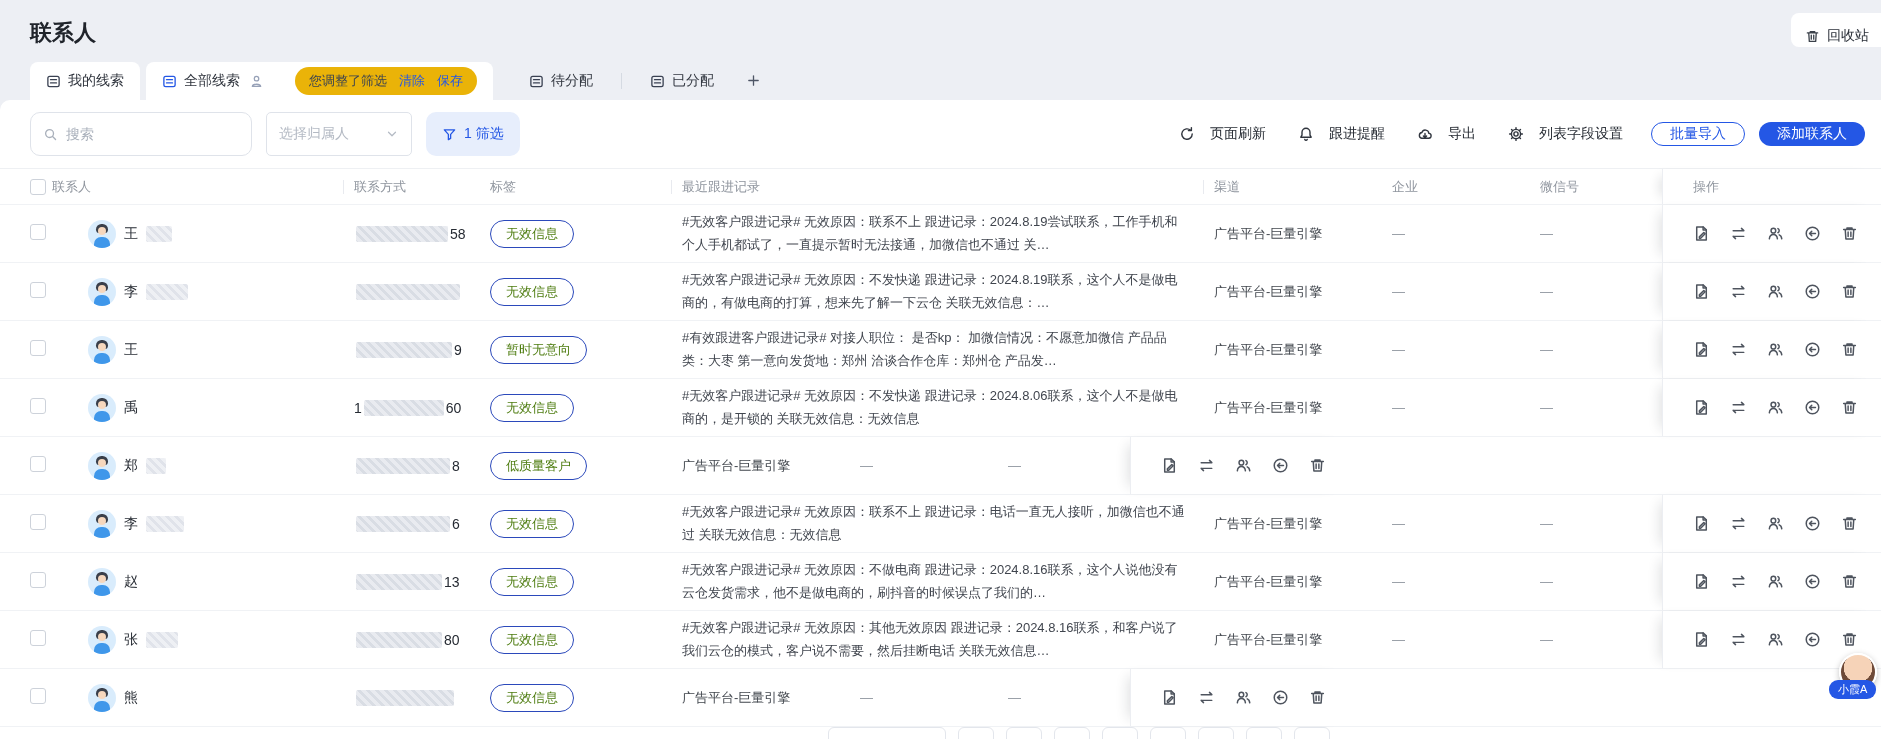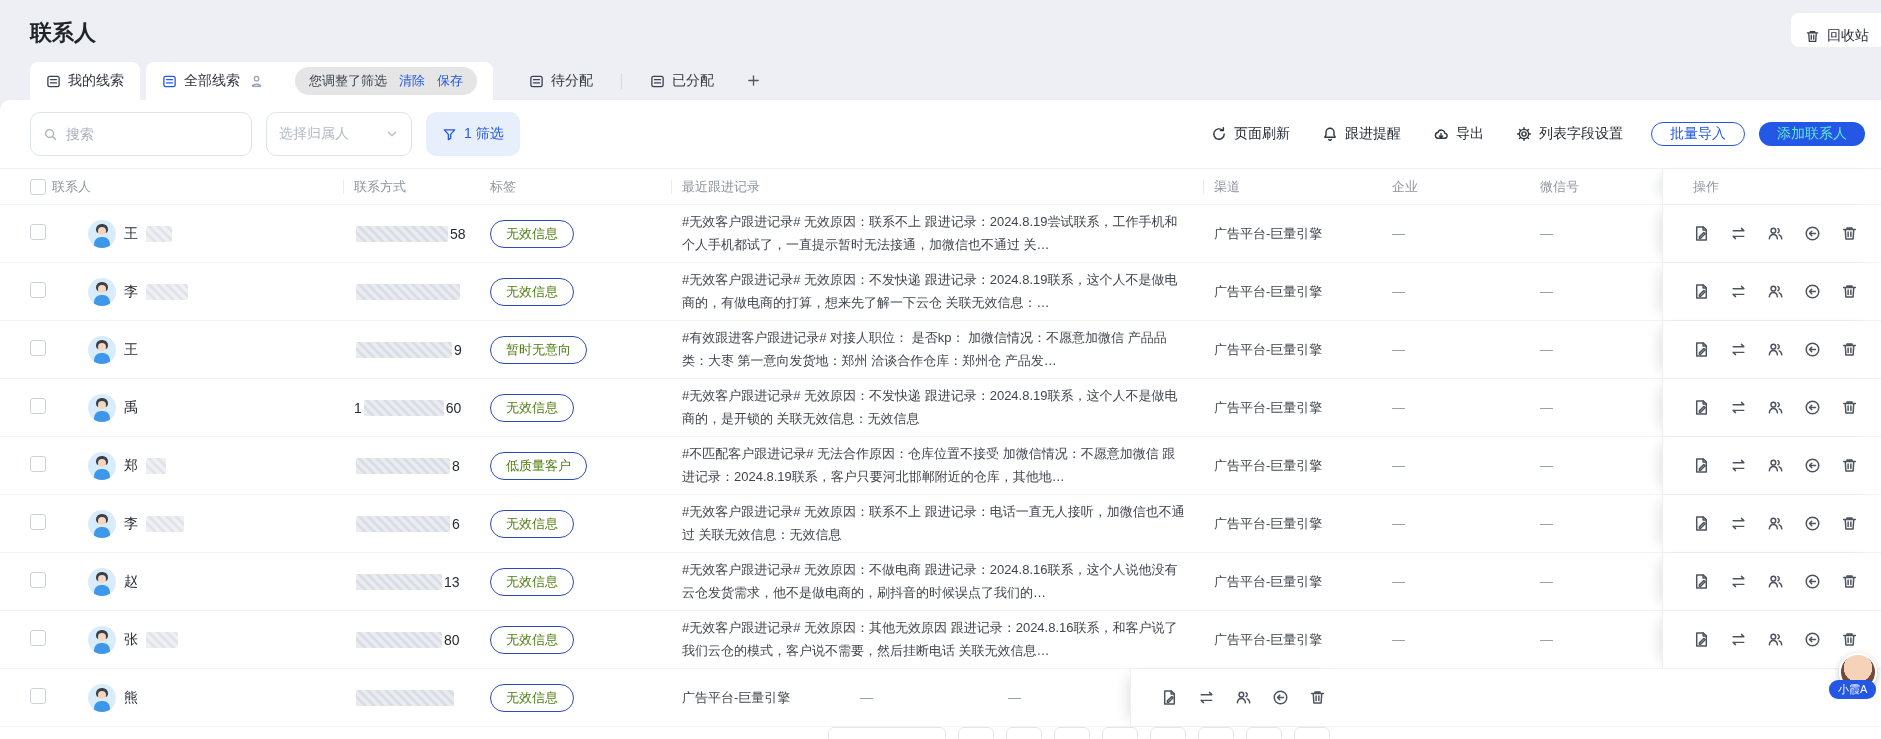--- a/index.html
+++ b/index.html
@@ -14,49 +14,49 @@
   .recycle-btn svg { width:15px; height:15px; stroke:#3a4049; }
 
   
   .tabbar { height:40px; display:flex; align-items:flex-end; padding-left:30px; gap:6px; }
   .tab { display:flex; align-items:center; gap:7px; height:38px; padding:0 16px; font-size:14px; color:#30353e;
     border-radius:8px 8px 0 0; cursor:pointer; white-space:nowrap; }
   .tab.white { background:#fff; }
   .tab .ticon { width:15px; height:15px; }
   .ticon svg { width:15px; height:15px; }
   .tab-extra { display:flex; align-items:center; gap:8px; margin-left:2px; }
-  .filter-pill { background:#e5e5e5; border-radius:999px; padding:5px 14px; font-size:13px; color:#3c4350;
+  .filter-pill { background:#eab308; border-radius:999px; padding:5px 14px; font-size:13px; color:#3c4350;
     display:flex; gap:12px; align-items:center; }
   .filter-pill .link { color:#2457e5; cursor:pointer; }
   .tab-divider { width:1px; height:16px; background:#d5dae2; margin:0 6px 11px 6px; align-self:flex-end; }
   .tab-plus { margin:0 0 8px 10px; cursor:pointer; }
   .tab-plus svg { width:15px; height:15px; stroke:#4e5565; }
 
   
   .card { position:absolute; top:100px; left:0; right:0; bottom:0; background:#fff; border-radius:10px 0 0 0; }
 
   
   .toolbar { display:flex; align-items:center; padding:12px 16px 12px 30px; }
   .search-box { width:222px; height:44px; border:1px solid #dfe3ea; border-radius:10px; display:flex; align-items:center;
     padding:0 12px; gap:8px; }
   .search-box svg { width:15px; height:15px; stroke:#a9b0bb; flex:none; }
   .search-box input { border:none; outline:none; font-size:14px; color:#262b33; width:100%; font-family:inherit; }
   .search-box input::placeholder { color:#a9b0bb; }
-  .owner-select { margin-left:14px; width:146px; height:44px; border:1px solid #dfe3ea; border-radius:10px;
+  .owner-select { margin-left:14px; width:146px; height:44px; border:1px solid #dfe3ea; border-radius:5px;
     display:flex; align-items:center; justify-content:space-between; padding:0 12px; font-size:14px; color:#b4bac4; cursor:pointer; }
   .owner-select svg { width:14px; height:14px; stroke:#b4bac4; }
   .filter-chip { margin-left:14px; height:44px; background:#e7eefc; border-radius:10px; display:flex; align-items:center;
     gap:7px; padding:0 16px; font-size:14px; color:#2457e5; cursor:pointer; }
   .filter-chip svg { width:15px; height:15px; stroke:#2457e5; }
   .tool-actions { margin-left:auto; display:flex; align-items:center; gap:32px; font-size:14px; color:#262b33; }
-  .tool-item { display:flex; align-items:center; gap:7px; cursor:pointer; white-space:nowrap; }
+  .tool-item { display:flex; align-items:center; gap:15px; cursor:pointer; white-space:nowrap; }
   .tool-item svg { width:16px; height:16px; stroke:#30353e; }
   .btn { height:24px; border-radius:16px; font-size:14px; display:flex; align-items:center; padding:0 18px; cursor:pointer; white-space:nowrap; }
   .btn-outline { border:1px solid #2457e5; color:#2457e5; background:#fff; margin-left:28px; }
-  .btn-primary { background:#2457e5; color:#5eead4; border:none; margin-left:14px; }
+  .btn-primary { background:#2457e5; color:#ffffff; border:none; margin-left:14px; }
 
   
   .table { border-top:1px solid #eef0f3; }
   .cols { display:flex; align-items:center; }
   .c0{width:52px;flex:none;} .c1{width:302px;flex:none;} .c2{width:136px;flex:none;} .c3{width:192px;flex:none;}
   .c4{width:532px;flex:none;} .c5{width:178px;flex:none;} .c6{width:148px;flex:none;} .c7{width:122px;flex:none;}
   .c8{width:219px;flex:none;}
   .thead { height:36px; font-size:13px; color:#8f959e; border-bottom:1px solid #f0f2f5; }
   .thead .hcell { position:relative; height:100%; display:flex; align-items:center; }
   .thead .sep::after { content:""; position:absolute; right:10px; top:11px; height:14px; width:1px; background:#e8eaef; }
@@ -384,21 +384,21 @@
             </span>
       <span class="nm">禹</span>
 
     </div>
     <div class="td c2 phone">
       <span>1</span>
       <span class="mosaic ph-blur" style="width: 80px;"></span>
       <span>60</span>
     </div>
     <div class="td c3"><span class="tag">无效信息</span></div>
-    <div class="td c4 record">#无效客户跟进记录# 无效原因：不发快递 跟进记录：2024.8.19联系，这个人不是做电商的，是开锁的 关联无效信息：无效信息</div>
+    <div class="td c4 record">#无效客户跟进记录# 无效原因：不发快递 跟进记录：2024.8.06联系，这个人不是做电商的，是开锁的 关联无效信息：无效信息</div>
     <div class="td c5">广告平台-巨量引擎</div>
     <div class="td c6 dash">—</div>
     <div class="td c7 dash">—</div>
     <div class="td c8 actions-cell">
       <svg viewBox="0 0 16 16">
               <path d="M3.5 1.8h6.2l2.8 2.8v9.6H3.5z"></path>
               <path d="M9.5 1.8v3h3M6 11.2l4.2-4.2 1.2 1.2-4.2 4.2H6z"></path>
             </svg>
       <svg viewBox="0 0 16 16">
               <path d="M3 5.3h10M10.8 3.2l2.2 2.1M13 10.7H3M5.2 12.8L3 10.7"></path>
@@ -427,21 +427,20 @@
             </span>
       <span class="nm">郑</span>
       <span class="mosaic nm-blur" style="width: 20px;"></span>
     </div>
     <div class="td c2 phone">
       <span></span>
       <span class="mosaic ph-blur" style="width: 94px;"></span>
       <span>8</span>
     </div>
     <div class="td c3"><span class="tag">低质量客户</span></div>
-    <div class="td c4 record">#不匹配客户跟进记录# 无法合作原因：仓库位置不接受 加微信情况：不愿意加微信 跟进记录：2024.8.19联系，客户只要河北邯郸附近的仓库，其他地…</div>
     <div class="td c5">广告平台-巨量引擎</div>
     <div class="td c6 dash">—</div>
     <div class="td c7 dash">—</div>
     <div class="td c8 actions-cell">
       <svg viewBox="0 0 16 16">
               <path d="M3.5 1.8h6.2l2.8 2.8v9.6H3.5z"></path>
               <path d="M9.5 1.8v3h3M6 11.2l4.2-4.2 1.2 1.2-4.2 4.2H6z"></path>
             </svg>
       <svg viewBox="0 0 16 16">
               <path d="M3 5.3h10M10.8 3.2l2.2 2.1M13 10.7H3M5.2 12.8L3 10.7"></path>

